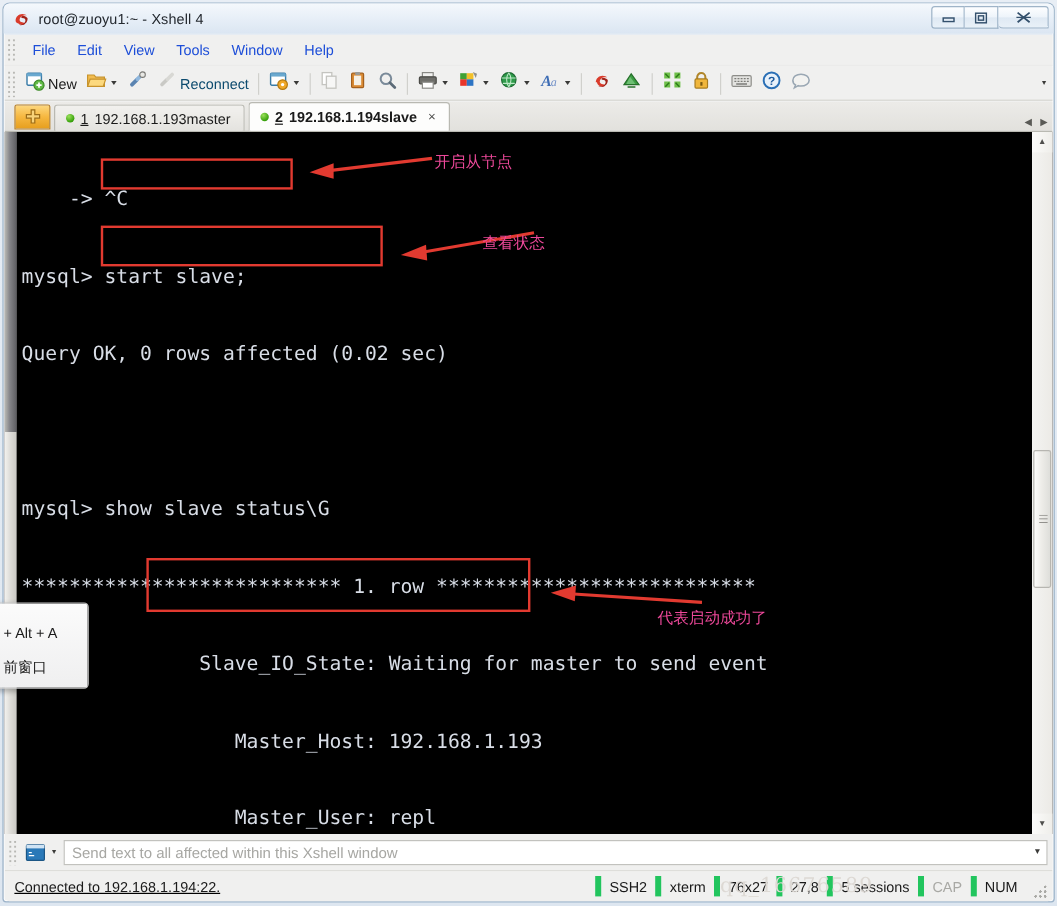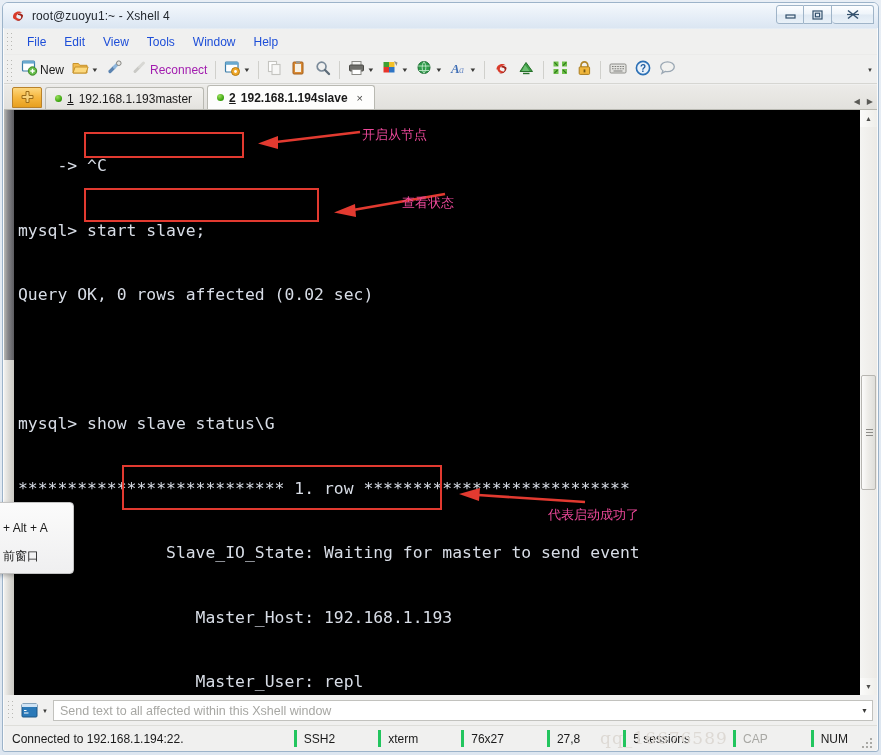--- a/index.html
+++ b/index.html
@@ -80,21 +80,21 @@
       radial-gradient(circle at 1.5px 1.5px, #b8b8b4 .9px, transparent 1px),
       radial-gradient(circle at 5.5px 1.5px, #ffffff .9px, transparent 1px);
     background-size: 4px 4px;
   }
   .tb-btn {
     height: 24px; display: flex; align-items: center; gap: 2px;
     padding: 0 3px; border: 1px solid transparent; border-radius: 2px;
     cursor: default;
   }
   .tb-label { font-size: 12px; color: #1a1a1a; white-space: nowrap; text-align: center; }
-  .tb-label.dim { color: #a21caf; }
+  .tb-label.dim { color: #0c4a6e; }
   .tb-sep {
     width: 1px; height: 18px; background: #d0d0cc; margin: 0 4px;
   }
   .tb-arrow {
     width: 7px; height: 100%; display: flex; align-items: center;
     justify-content: center; font-size: 6px; color: #3a3a38;
   }
   .tb-arrow::after { content: "▼"; font-size: 6px; transform: scaleX(1.3); }
   #toolbar-overflow {
     position: absolute; right: 4px; font-size: 6px; color: #3a3a38;
@@ -229,29 +229,30 @@
   }
   #send-input-arrow {
     position: absolute; right: 9px; font-size: 7px; color: #3a3a38;
   }
   
   #statusbar {
     position: absolute; left: 4px; top: 725px; width: 873px; height: 26px;
     background: #f0f0ef; border-top: 1px solid #dededa;
     display: flex; align-items: center;
     border-radius: 0 0 4px 4px;
+    text-decoration: underline;
   }
   #status-left {
     font-size: 12px; color: #1a1a1a; padding-left: 8px; white-space: nowrap;
   }
   #status-cells { position: absolute; right: 22px; display: flex; align-items: center; }
   .status-cell {
     font-size: 12px; color: #1a1a1a; padding: 0 7px;
-    border-left: 3px solid #22c55e; white-space: nowrap;
-    height: 17px; display: flex; align-items: center; margin-left: 36px;
+    border-left: 5px solid #22c55e; white-space: nowrap;
+    height: 17px; display: flex; align-items: center;
   }
   .status-cell.dim { color: #a8a8a4; }
   #status-resize {
     position: absolute; right: 4px; bottom: 2px; width: 12px; height: 12px;
     background-image:
       radial-gradient(circle at 2px 10px, #a9a9a5 1px, transparent 1.2px),
       radial-gradient(circle at 6px 10px, #a9a9a5 1px, transparent 1.2px),
       radial-gradient(circle at 10px 10px, #a9a9a5 1px, transparent 1.2px),
       radial-gradient(circle at 6px 6px, #a9a9a5 1px, transparent 1.2px),
       radial-gradient(circle at 10px 6px, #a9a9a5 1px, transparent 1.2px),

